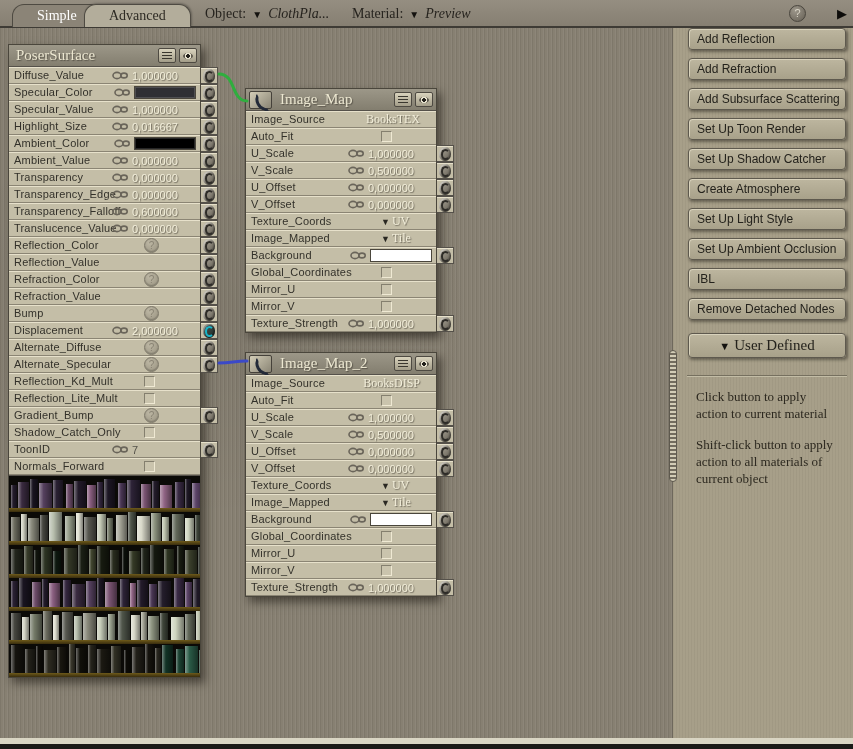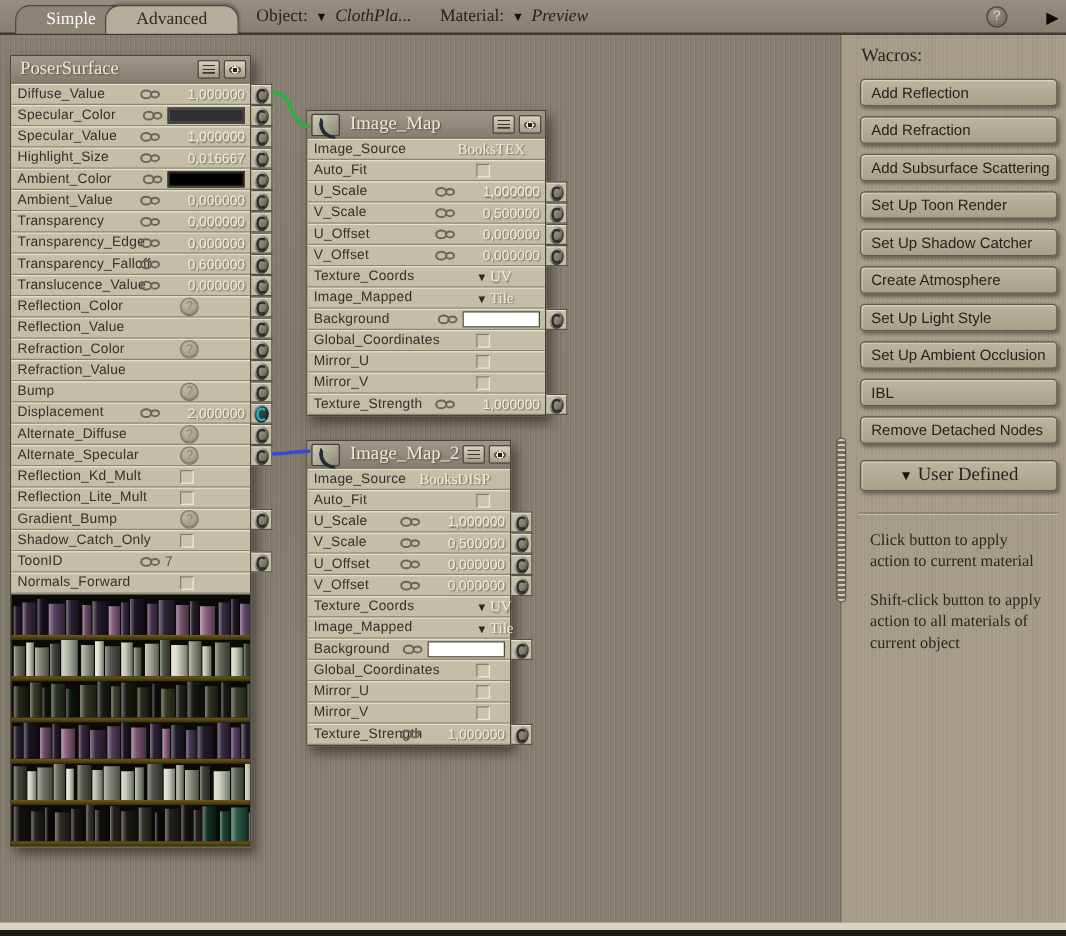--- a/index.html
+++ b/index.html
@@ -82,21 +82,21 @@
     border-radius:0 0 0 12px; transform:rotate(18deg);
   }
   .nrows { position:relative; }
   .row {
     position:relative; height:17px; background:#c4bea7;
     box-shadow:inset 0 1px 0 #e7e1cb, inset 0 -1px 0 #8b8574;
   }
   .rlabel { position:absolute; left:5px; top:2px; font-size:11px; color:#33312a; letter-spacing:.2px; }
   .rright { position:absolute; right:4px; top:1px; height:15px; display:flex; align-items:center; gap:3px; }
   .rcenter { position:absolute; left:135px; top:1px; height:15px; display:flex; align-items:center; gap:2px; }
-  .val { font-size:11px; color:#f2eeda; min-width:64px; text-align:right;
+  .val { font-size:11px; color:#f2eeda; min-width:64px; text-align:left;
     text-shadow:1px 1px 1px rgba(60,55,45,.6); }
   .val.muted { color:#55524a; text-align:left; text-shadow:none; }
   .tval { font-family:"Liberation Serif", serif; font-size:12px; color:#f2eeda;
     margin-right:12px; text-shadow:1px 1px 1px rgba(60,55,45,.6); }
   .swatch { width:62px; height:13px; border:1px solid #4a463c; box-shadow:inset 0 0 0 1px rgba(255,255,255,.15); }
   .chain { display:inline-flex; width:17px; height:9px; }
   .qmark {
     width:15px; height:15px; border-radius:50%; font-size:10px; line-height:14px; text-align:center;
     color:#8a8474; background:radial-gradient(circle at 35% 30%, #bdb7a4, #98927f);
     border:1px solid #7d7869; box-shadow:inset 0 -1px 1px rgba(0,0,0,.2);
@@ -745,21 +745,21 @@
             </span>
             <span class="val">1,000000</span>
           </span>
           <span class="plugcell">
             <span class="plug"></span>
           </span>
         </div>
       </div>
   </div>
 
-  <div class="node" style="left:245px; top:324px; width:164px;">
+  <div class="node" style="left:245px; top:324px; width:192px;">
     <div class="nhead">
       <span class="node-icon"></span>
       <span class="ntitle">Image_Map_2</span>
       <span class="hbtn menu"></span>
       <span class="hbtn eye"></span>
     </div>
     <div class="nrows">
         <div class="row">
           <span class="rlabel">Image_Source</span>
           <span class="rright">
@@ -893,21 +893,20 @@
           <span class="plugcell">
             <span class="plug"></span>
           </span>
         </div>
       </div>
   </div>
 </div>
 
 <div class="rightpanel">
   <div class="grip"></div>
-  <div class="wacros-title">Wacros:</div>
   <div class="wacros-buttons" id="wacros-buttons">
       <button class="wbtn">Add Reflection</button>
       <button class="wbtn">Add Refraction</button>
       <button class="wbtn">Add Subsurface Scattering</button>
       <button class="wbtn">Set Up Toon Render</button>
       <button class="wbtn">Set Up Shadow Catcher</button>
       <button class="wbtn">Create Atmosphere</button>
       <button class="wbtn">Set Up Light Style</button>
       <button class="wbtn">Set Up Ambient Occlusion</button>
       <button class="wbtn">IBL</button>

